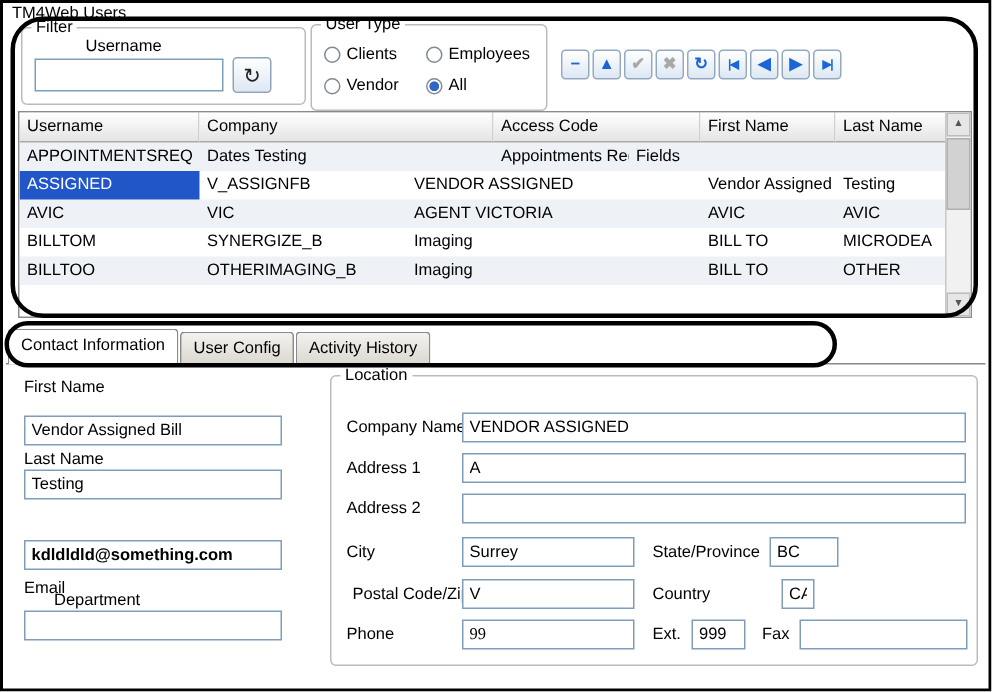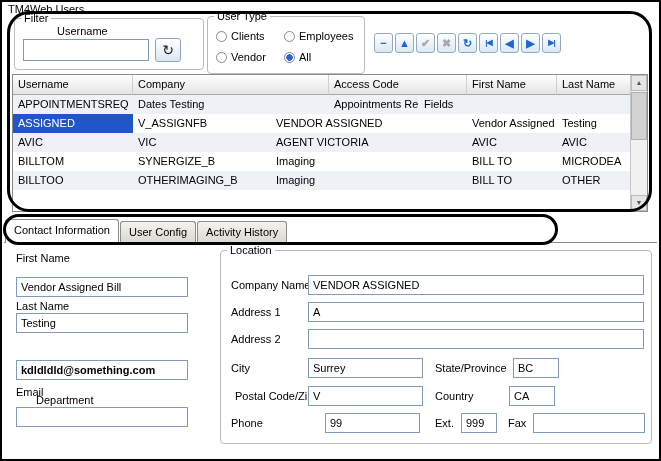--- a/index.html
+++ b/index.html
@@ -217,23 +217,23 @@
     <input class="txt" style="left: 87px; top: 78px; width: 336px;" value="">
 
     <span class="lbl" style="left:10px; top:111px;">City</span>
     <input class="txt" style="left: 87px; top: 107px; width: 115px;" value="Surrey">
     <span class="lbl" style="left:214px; top:111px;">State/Province</span>
     <input class="txt" style="left: 292px; top: 107px; width: 46px;" value="BC">
 
     <span class="lbl" style="left:14px; top:139px;">Postal Code/Zip</span>
     <input class="txt" style="left: 87px; top: 135px; width: 115px;" value="V">
     <span class="lbl" style="left:214px; top:139px;">Country</span>
-    <input class="txt" style="left: 288px; top: 135px; width: 46px;" value="CA">
+    <input class="txt" style="left: 300px; top: 135px; width: 22px;" value="CA">
 
     <span class="lbl" style="left:10px; top:166px;">Phone</span>
-    <input class="txt" style="left: 104px; top: 162px; width: 95px;" value="99">
+    <input class="txt" style="left: 87px; top: 162px; width: 115px; font-family: Liberation Serif, serif;" value="99">
     <span class="lbl" style="left:214px; top:166px;">Ext.</span>
     <input class="txt" style="left: 240px; top: 162px; width: 36px;" value="999">
     <span class="lbl" style="left:287px; top:166px;">Fax</span>
     <input class="txt" style="left: 312px; top: 162px; width: 112px;" value="">
   </div>
 
 </div>
 
 </body></html>

